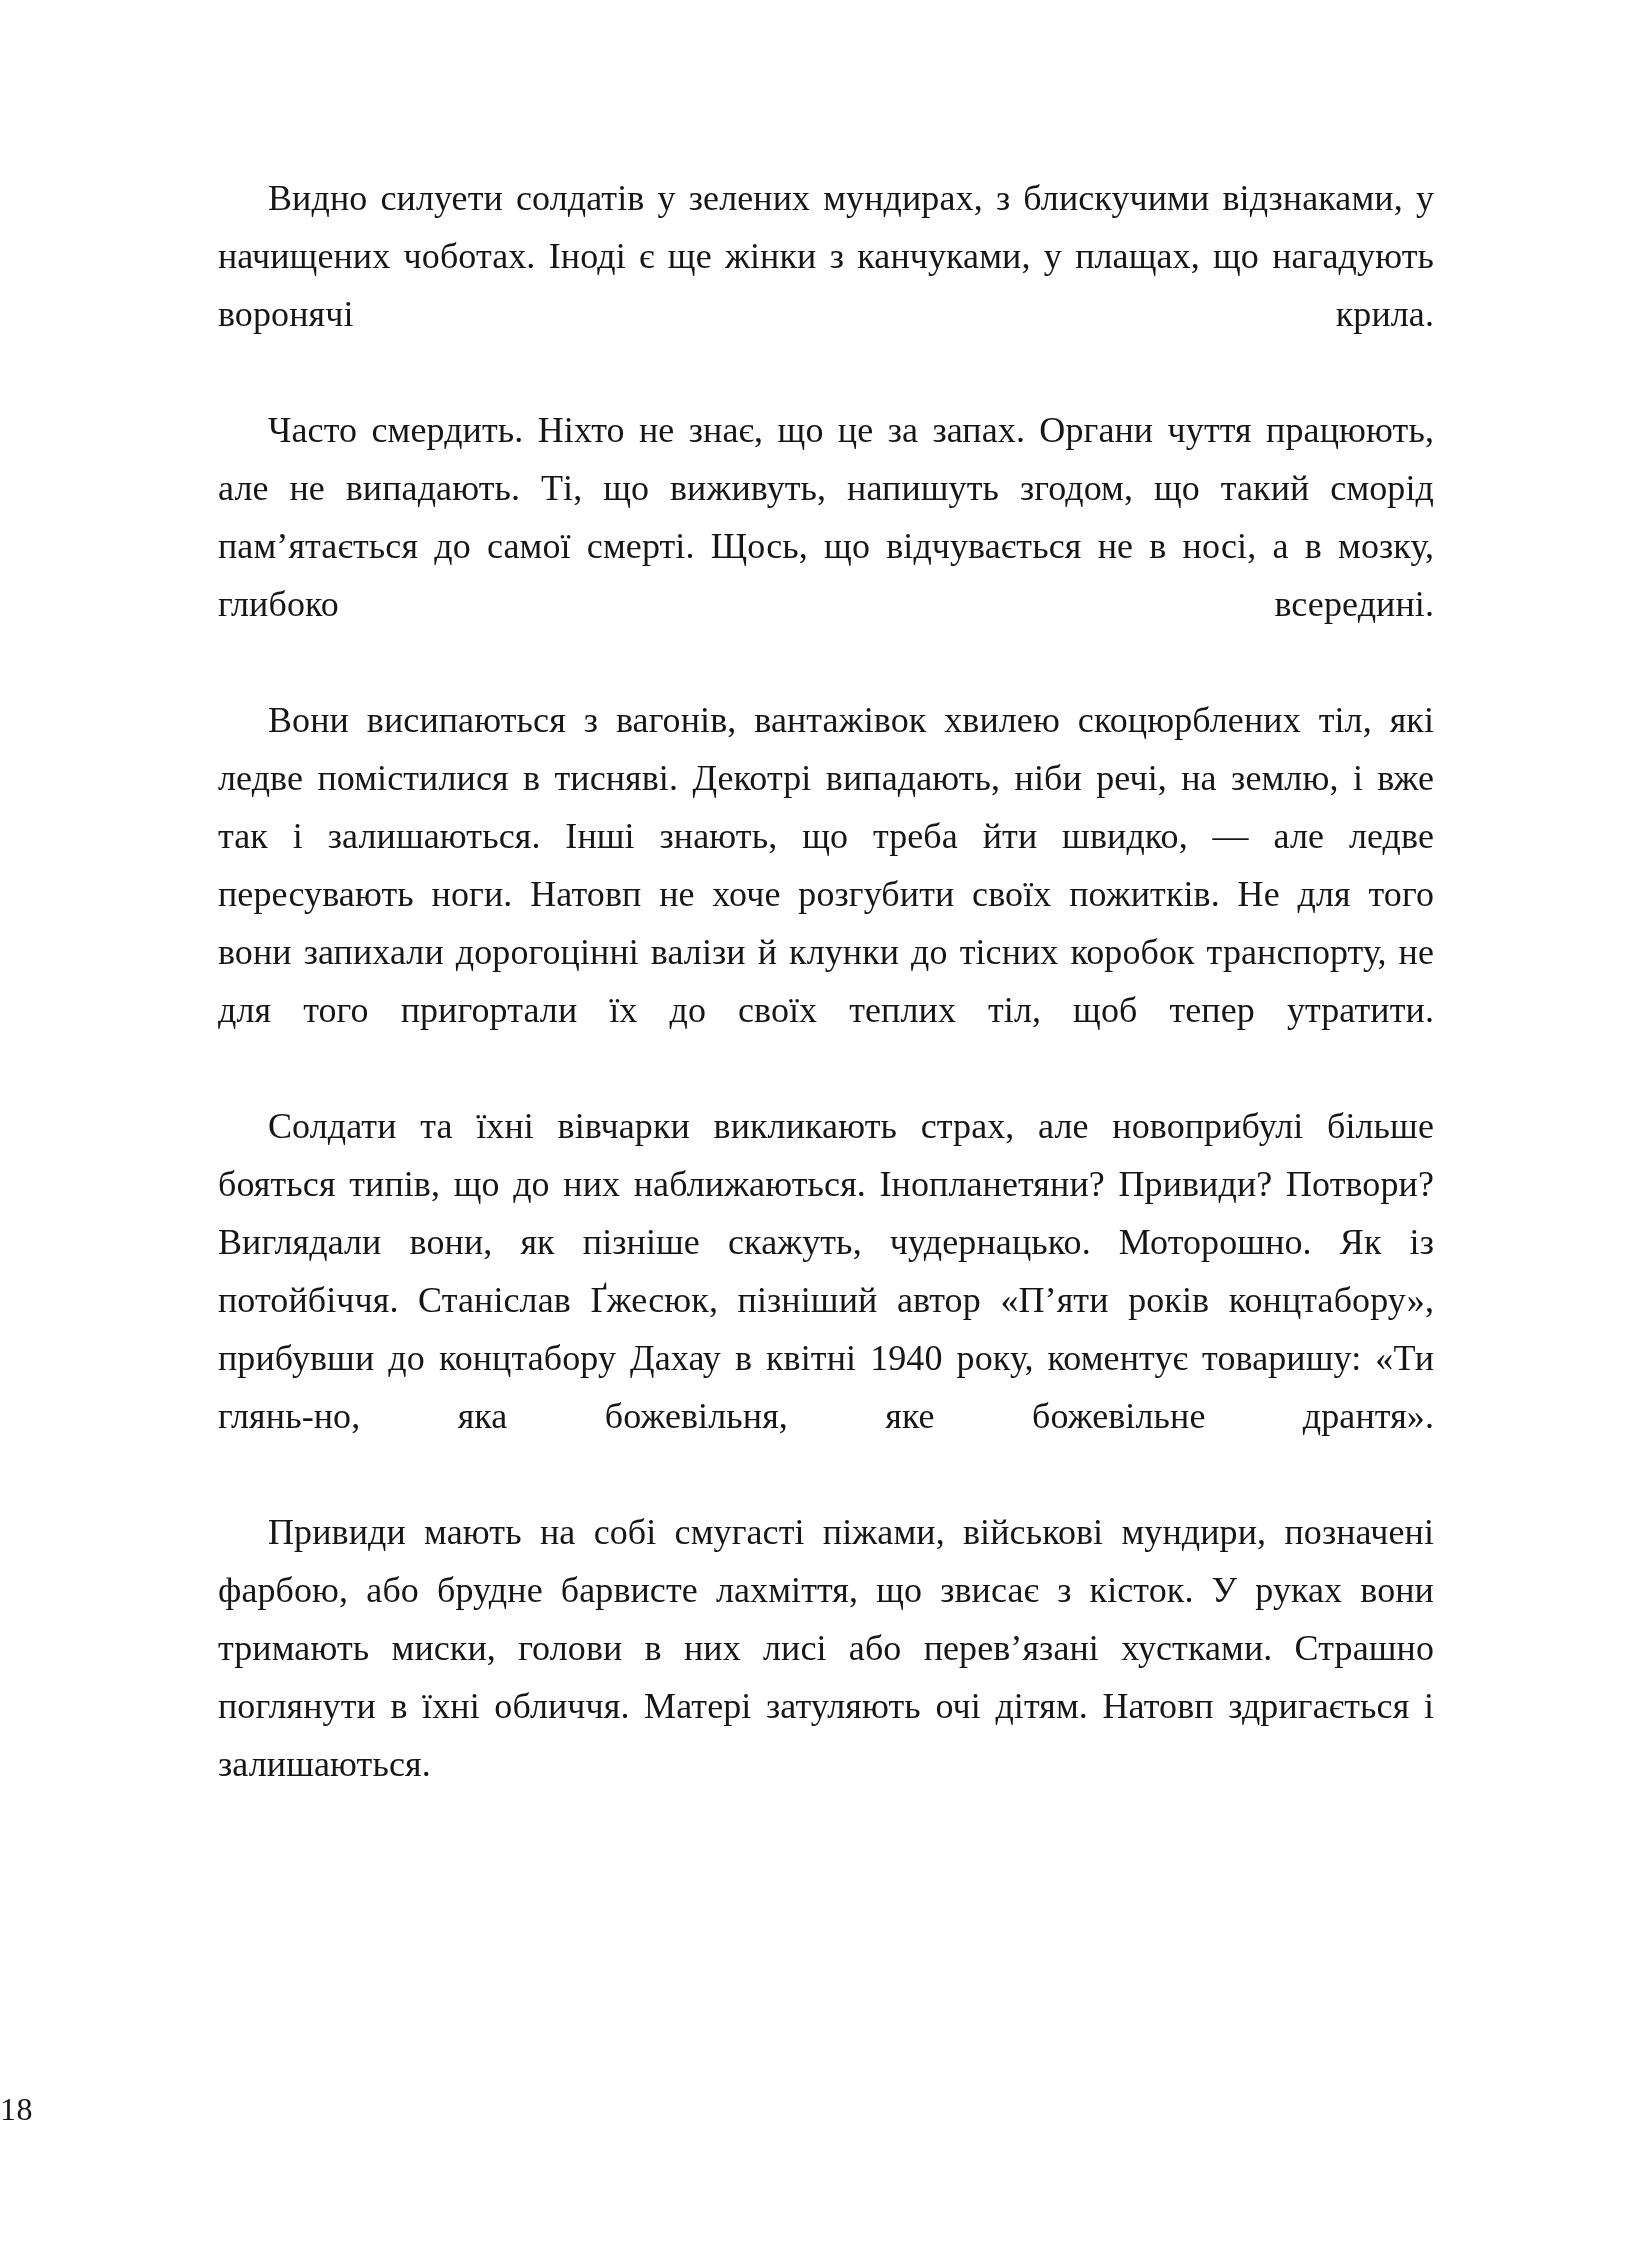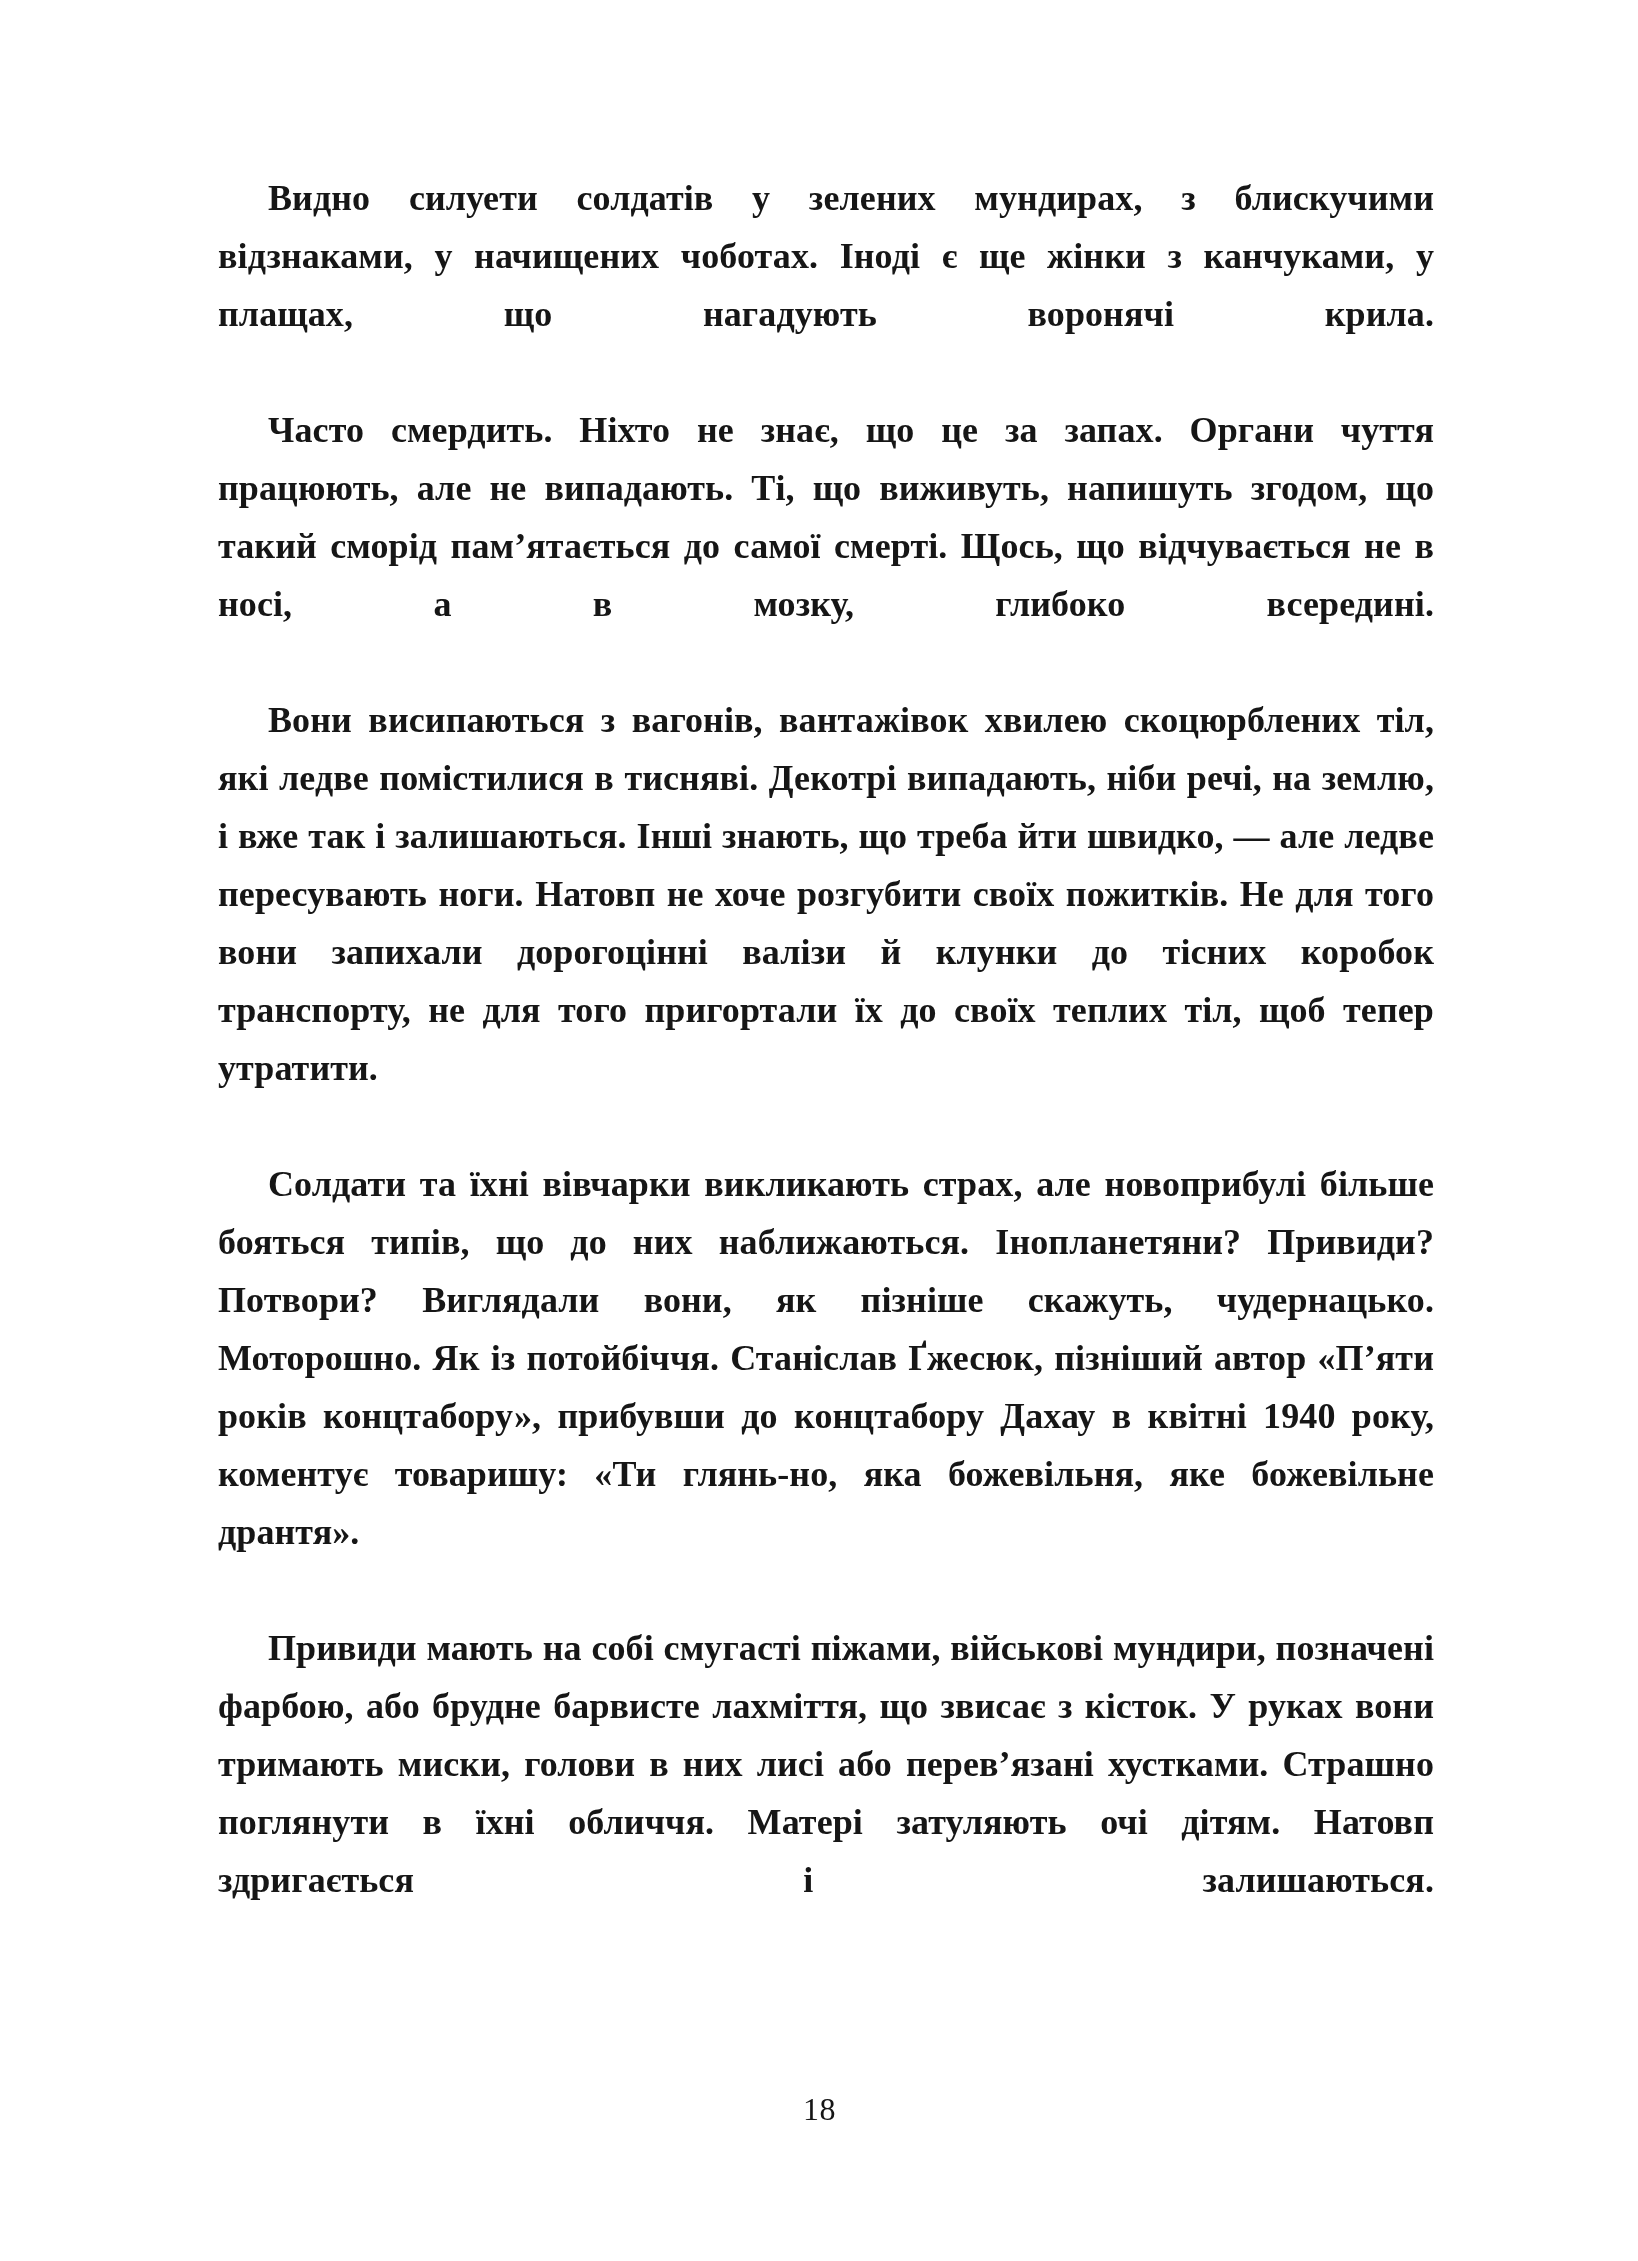--- a/index.html
+++ b/index.html
@@ -29,42 +29,42 @@
   .body-paragraph {
     margin: 0;
     padding: 0;
     text-indent: 50px;
     text-align: justify;
     color: #161616;
     font-size: 36px;
     line-height: 58px;
     letter-spacing: 0.1px;
     word-spacing: 0.4px;
-    font-weight: 700;
+    font-weight: 400;
     hyphens: manual;
     -webkit-hyphens: manual;
   }
 
   .body-paragraph:last-of-type {
     text-align: justify;
   }
 
   
   .body-paragraph::after {
     content: "";
     display: inline-block;
     width: 100%;
   }
 
   .page-number {
     position: absolute;
     left: 0;
     right: 0;
     top: 2089px;
-    text-align: center;
+    text-align: left;
     color: #161616;
     font-size: 32px;
     line-height: 41px;
     font-family: "Liberation Serif", "DejaVu Serif", serif;
     letter-spacing: 0.4px;
   }
 </style>
 </head>
 <body>
 

